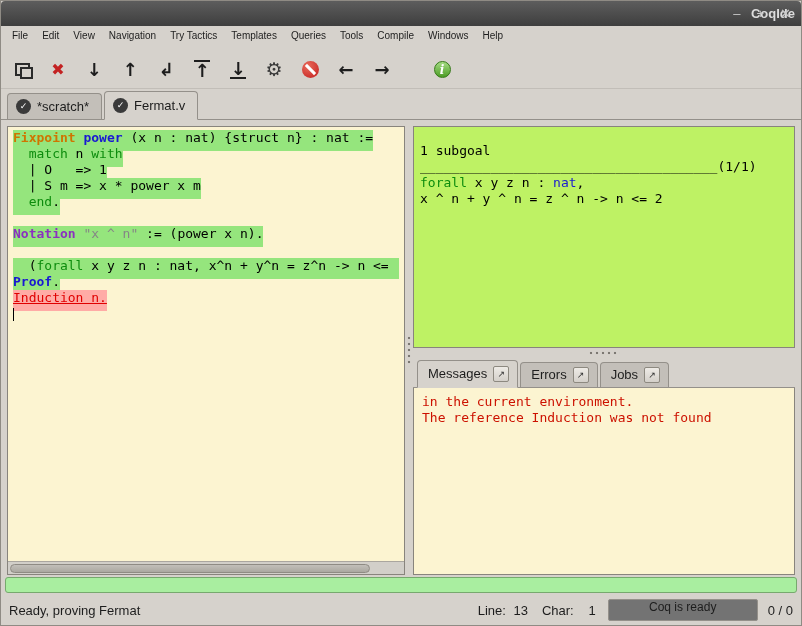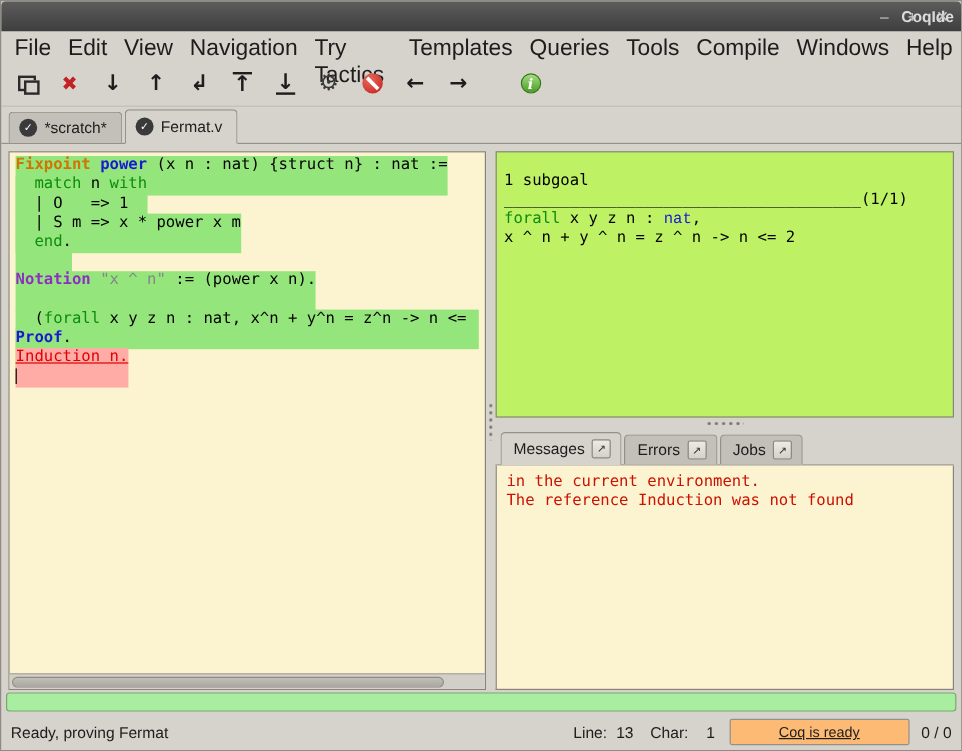--- a/index.html
+++ b/index.html
@@ -28,21 +28,21 @@
   .win-controls {
     margin-left:auto; display:flex; gap:16px; padding-right:10px;
     color:#c9c9c9; font-size:13px; z-index:2;
   }
   .win-controls span { cursor:default; line-height:25px; }
   
   .menubar {
     height:25px; flex:0 0 25px;
     display:flex; align-items:stretch;
     padding-left:4px;
-    font-size:19px; color:#1d1d1d;
+    font-size:10px; color:#1d1d1d;
   }
   .menu-item { padding:4px 7px; }
   
   .toolbar {
     height:38px; flex:0 0 38px;
     display:flex; align-items:center;
     padding-left:10px; gap:14px;
     border-bottom:1px solid #c2beb8;
   }
   .tool {
@@ -116,31 +116,31 @@
     background:#fcf4d1;
     min-height:0;
   }
   .editor {
     flex:1 1 auto; overflow:hidden;
     padding:3px 5px;
     font-family:"DejaVu Sans Mono", monospace;
     font-size:13px; color:#000;
   }
   .code-line { height:16px; line-height:16px; white-space:pre; }
-  .code-line .lt { display:inline-block; height:33px; }
+  .code-line .lt { display:inline-block; height:21px; }
   .code-line.full .lt { display:block; }
   .bg-ok  { background:#95e57d; }
   .bg-err { background:#ffaba6; }
   .c-plain    { color:#000; }
   .c-vernac   { color:#cf7500; font-weight:bold; }
   .c-ident    { color:#1919d2; font-weight:bold; }
   .c-kw       { color:#0d8c0d; font-weight:normal; }
   .c-notation { color:#8b30c0; font-weight:bold; }
   .c-string   { color:#868686; }
-  .c-type     { color:#1919d2;font-family:Liberation Mono, monospace; }
+  .c-type     { color:#1919d2; }
   .c-error    { color:#e00000; text-decoration:underline; }
   .c-red      { color:#cc1100; }
   .caret { display:inline-block; width:1px; height:13px; background:#000; vertical-align:middle; }
   .hscroll {
     flex:0 0 13px; background:#d2cfc9; border-top:1px solid #aaa69f;
     position:relative;
   }
   .hscroll .handle {
     position:absolute; left:2px; top:2px; height:9px; width:91%;
     background:linear-gradient(#c2bfb9,#aba8a1);
@@ -201,23 +201,23 @@
     background:#a9eea0; border:1px solid #77a96e; border-radius:3px;
   }
   .statusbar {
     flex:0 0 30px; display:flex; align-items:center;
     padding:0 8px; font-size:13px; color:#1d1d1d;
   }
   .statusbar .spacer { margin-left:auto; }
   .status-num { display:inline-block; min-width:22px; text-align:right; }
   .coq-state-box {
     width:150px; height:22px; margin:0 10px 0 12px;
-    border:1px solid #94908a; background:#fdba74; border-radius:2px;
-    display:flex; align-items:center; justify-content:center;
-    font-size:12px; color:#1d1d1d;text-decoration:underline;
+    border:1px solid #94908a; background:#737373; border-radius:2px;
+    display:flex; align-items:flex-start; justify-content:center;
+    font-size:12px; color:#1d1d1d;
   }
   .gap-s { margin-left:14px; }
 </style>
 </head>
 <body>
 
 <div class="window">
 
   <div class="titlebar">
     <span class="title">CoqIde</span>

